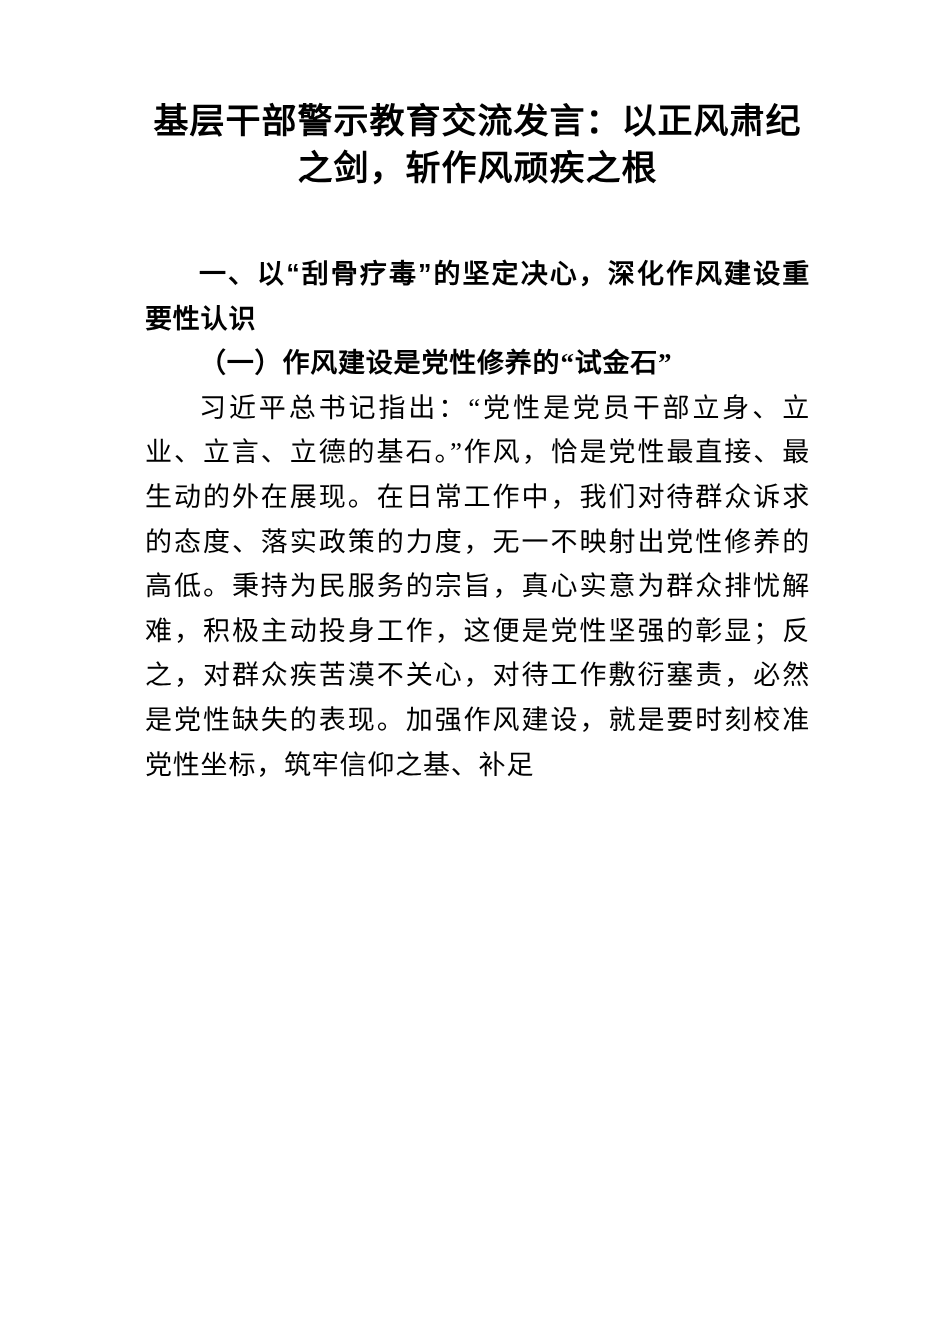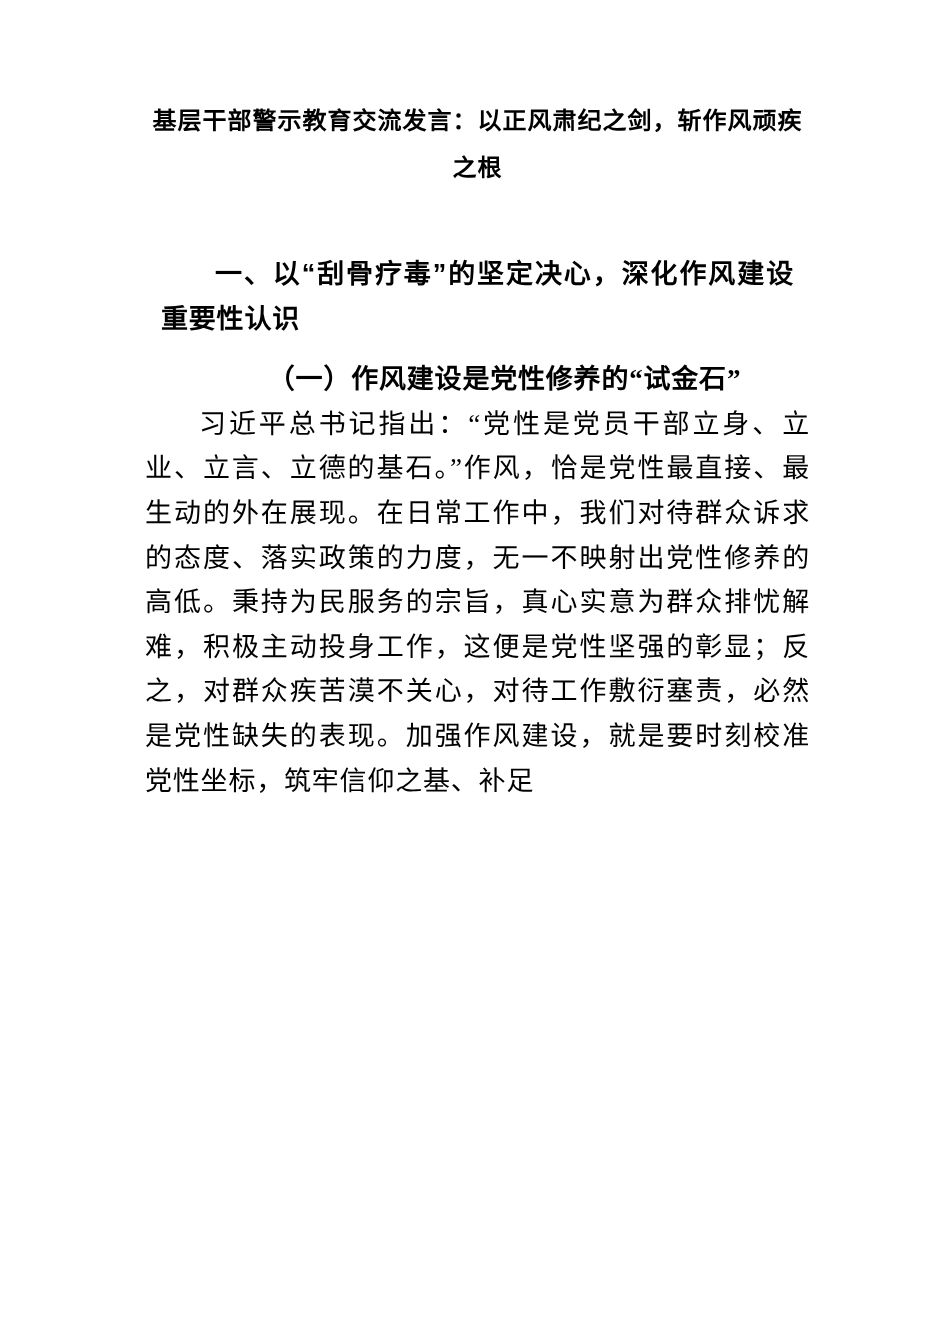--- a/index.html
+++ b/index.html
@@ -17,21 +17,21 @@
   .page {
     box-sizing: border-box;
     width: 950px;
     height: 1344px;
     padding: 98px 140px 0 145px;
     background: #ffffff;
   }
   .doc-title {
     font-family: "Liberation Serif", "DejaVu Serif", serif;
     font-weight: bold;
-    font-size: 24px;
+    font-size: 35px;
     line-height: 47px;
     text-align: center;
     letter-spacing: 1px;
     margin: 0 0 60px 0;
   }
   .body-text {
     font-size: 27px;
     line-height: 44.6px;
     letter-spacing: 0.8px;
     text-align: justify;
@@ -41,31 +41,30 @@
     text-indent: 2em;
   }
   .sec-heading {
     font-family: "Liberation Sans", "DejaVu Sans", sans-serif;
     font-weight: bold;
     font-size: 27px;
     line-height: 44.6px;
     letter-spacing: 0.8px;
     text-align: justify;
     text-indent: 2em;
-    margin: 16px;
+    margin: 0;
   }
   .sub-heading {
     font-family: "Liberation Serif", "DejaVu Serif", serif;
     font-weight: bold;
     font-size: 27px;
     line-height: 44.6px;
     letter-spacing: 0.8px;
     text-indent: 2em;
     margin: 0;
-    text-align: center;
   }
 </style>
 </head>
 <body>
 
 <div class="page">
 
   <h1 class="doc-title">基层干部警示教育交流发言：以正风肃纪之剑，斩作风顽疾之根</h1>
 
 

